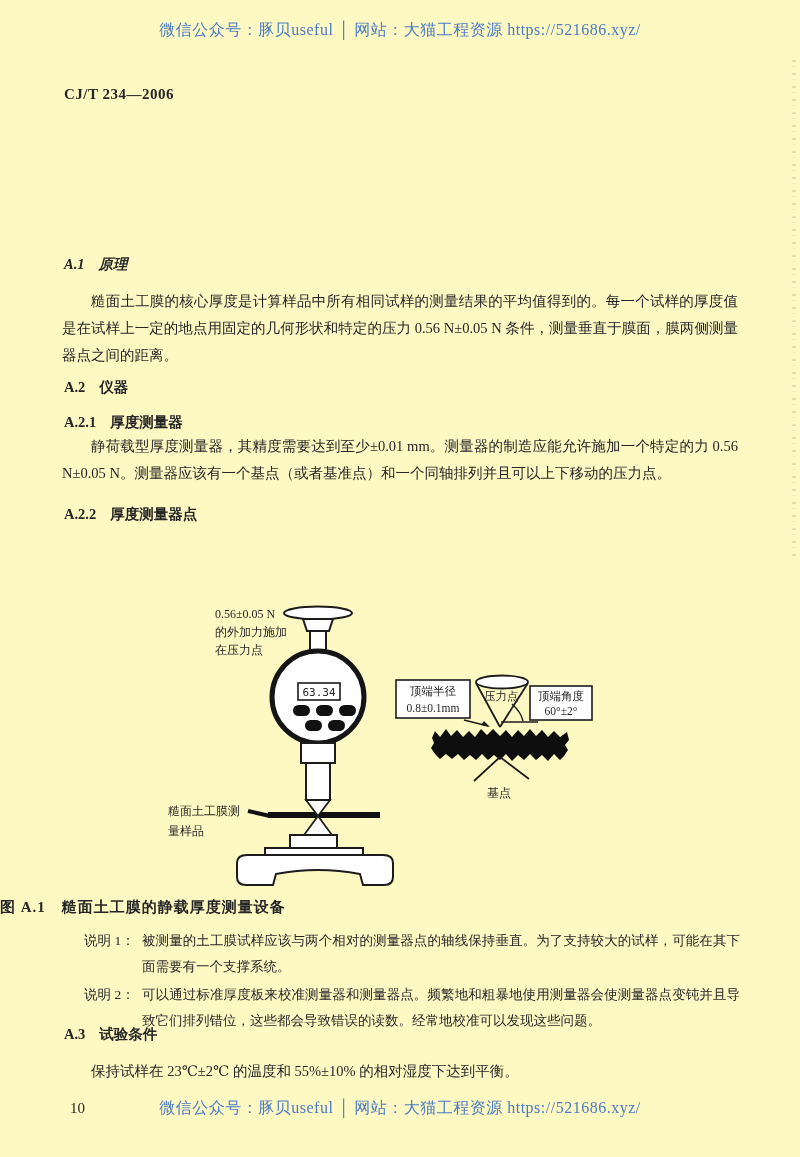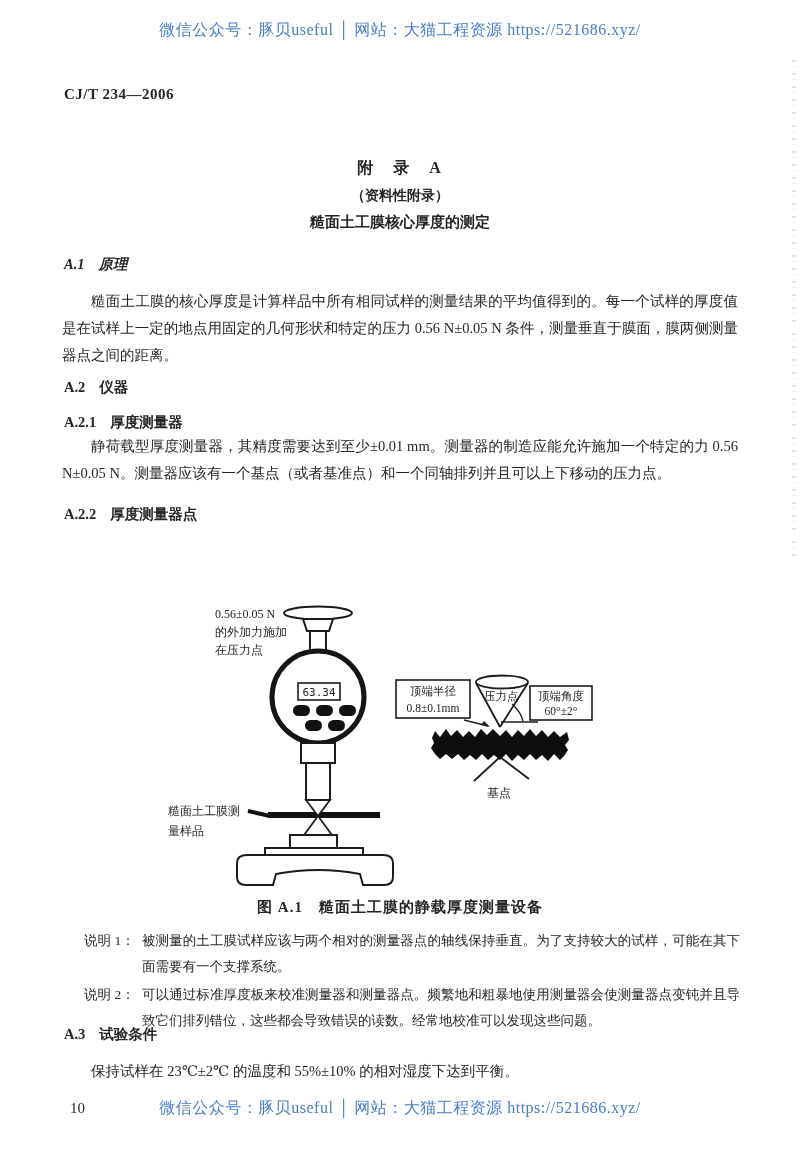--- a/index.html
+++ b/index.html
@@ -1,21 +1,21 @@
 <!DOCTYPE html>
 <html lang="zh"><head>
 <meta charset="utf-8">
 <style>
   html,body{margin:0;padding:0;}
   body{background:#9a9a9a;font-family:"Liberation Serif","DejaVu Serif",serif;}
   .page{
     position:relative;
     width:800px;height:1157px;
     margin:0 auto;
-    background:#ffffff;
+    background:#fef9c3;
     color:#262626;
     overflow:hidden;
   }
   .banner{
     position:absolute;left:0;width:100%;
     text-align:center;
     font-size:16px;letter-spacing:.5px;
     color:#4a7cc7;
   }
   .banner.top{top:20px;}
@@ -35,21 +35,21 @@
   .sec-head .no{margin-right:14px;}
   .para{
     position:absolute;left:62px;width:676px;
     font-size:14.5px;line-height:27px;
     text-align:justify;text-indent:2em;
     margin:0;
   }
   .fig-wrap{position:absolute;left:60px;top:590px;width:690px;height:305px;}
   .fig-caption{
     position:absolute;left:0;top:898px;width:100%;
-    text-align:center;font-weight:bold;font-size:15px;letter-spacing:1px;
+    font-weight:bold;font-size:15px;letter-spacing:1px;
   }
   .notes{position:absolute;left:84px;top:928px;width:656px;}
   .note{position:relative;padding-left:58px;font-size:13.5px;line-height:26px;text-align:justify;margin-bottom:2px;}
   .note-label{position:absolute;left:0;top:0;white-space:nowrap;}
   .page-number{
     position:absolute;left:70px;top:1100px;
     font-size:15px;
   }
   .scan-noise{
     position:absolute;right:4px;top:60px;width:4px;height:500px;
@@ -65,25 +65,20 @@
 </style>
 </head>
 <body>
 
 <div class="page">
 
   <div class="banner top">微信公众号：豚贝useful │ 网站：大猫工程资源 https://521686.xyz/</div>
 
   <div class="doc-number">CJ/T 234—2006</div>
 
-  <div class="title-block">
-    <p class="title-line1">附　录　A</p>
-    <p class="title-line2">（资料性附录）</p>
-    <p class="title-line3">糙面土工膜核心厚度的测定</p>
-  </div>
 
   <div class="sec-head" style="top:255px;font-style:italic;">
     <span class="no">A.1</span><span>原理</span>
   </div>
   <p class="para" style="top:288px;">糙面土工膜的核心厚度是计算样品中所有相同试样的测量结果的平均值得到的。每一个试样的厚度值是在试样上一定的地点用固定的几何形状和特定的压力 0.56 N±0.05 N 条件，测量垂直于膜面，膜两侧测量器点之间的距离。</p>
 
   <div class="sec-head" style="top:378px;">
     <span class="no">A.2</span><span>仪器</span>
   </div>
 

